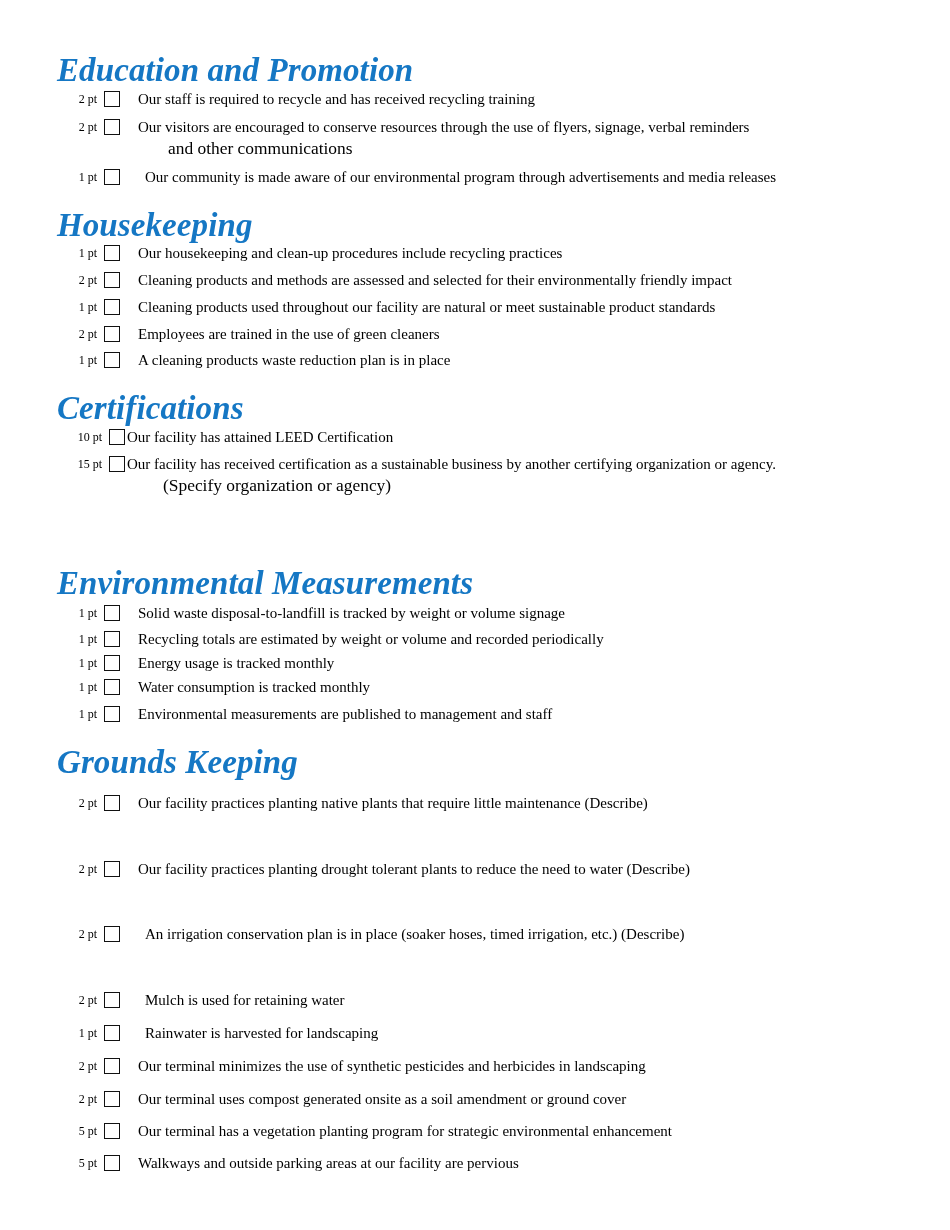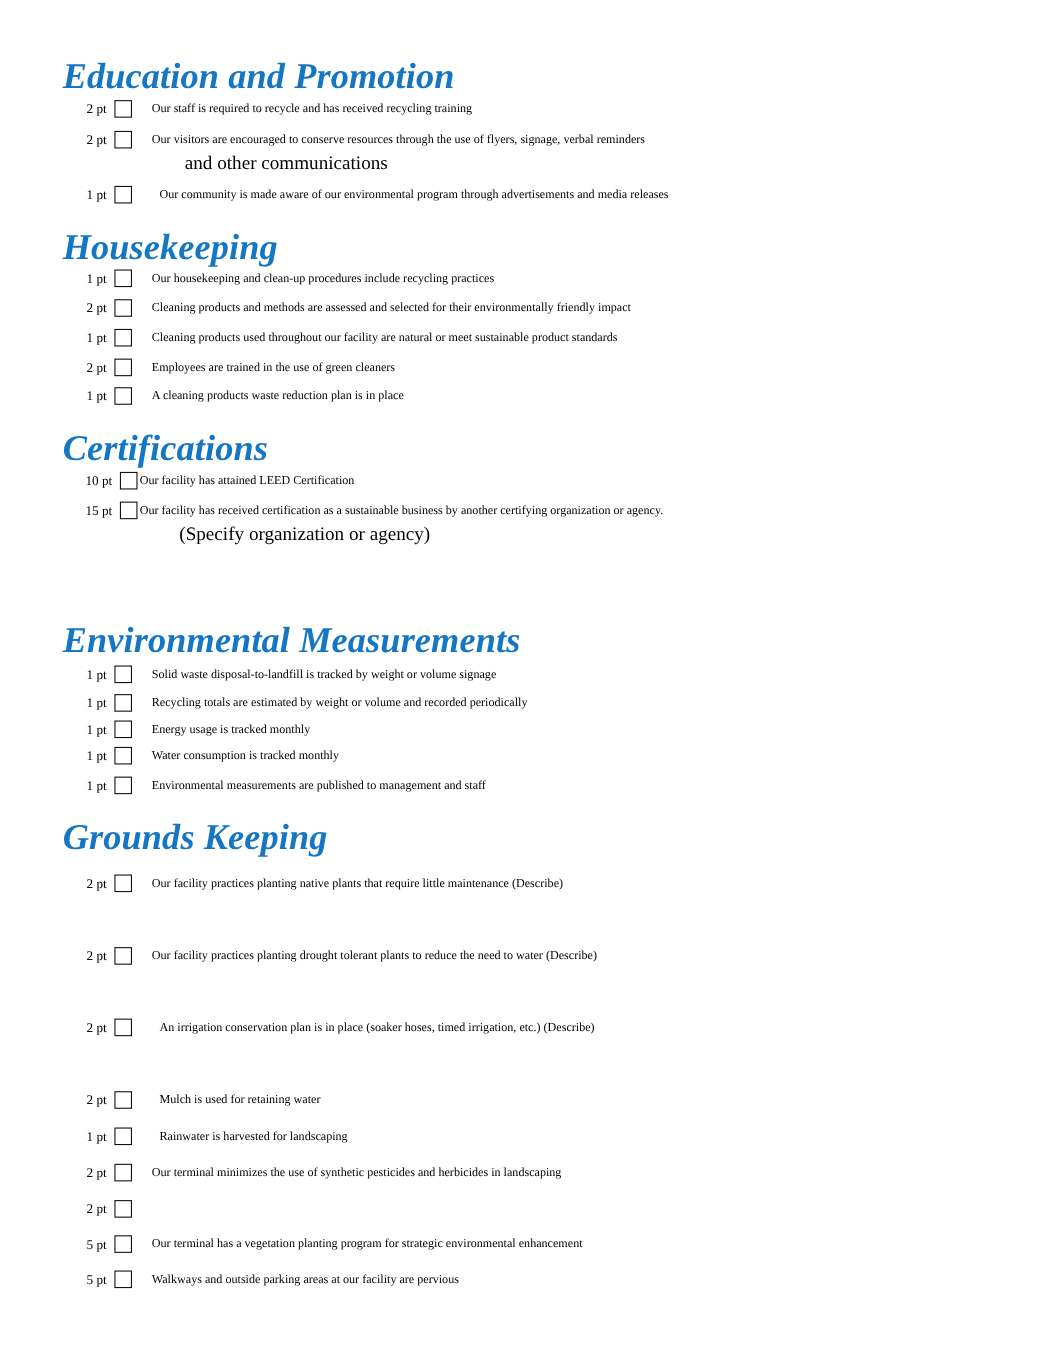--- a/index.html
+++ b/index.html
@@ -58,21 +58,21 @@
     width: 14px;
     height: 14px;
     border: 1.6px solid #111111;
     box-sizing: content-box;
     margin: 2px 0 0 7px;
     flex: 0 0 auto;
     background: #ffffff;
   }
   .label {
     padding-left: 18px;
-    font-size: 11px;
+    font-size: 15px;
     line-height: 18px;
     padding-top: 1px;
     white-space: nowrap;
   }
   .label.tight { padding-left: 2px; }
   .label.loose { padding-left: 25px; }
   .cont {
     font-size: 17.4px;
     line-height: 19px;
     white-space: nowrap;
@@ -220,20 +220,21 @@
 
   <div class="row abs" style="left:55px; top:1056px;">
     <span class="pt">2 pt</span>
     <span class="box"></span>
     <span class="label">Our terminal minimizes the use of synthetic pesticides and herbicides in landscaping</span>
   </div>
 
   <div class="row abs" style="left:55px; top:1089px;">
     <span class="pt">2 pt</span>
     <span class="box"></span>
+    <span class="label">Our terminal uses compost generated onsite as a soil amendment or ground cover</span>
   </div>
 
   <div class="row abs" style="left:55px; top:1121px;">
     <span class="pt">5 pt</span>
     <span class="box"></span>
     <span class="label">Our terminal has a vegetation planting program for strategic environmental enhancement</span>
   </div>
 
   <div class="row abs" style="left:55px; top:1153px;">
     <span class="pt">5 pt</span>

